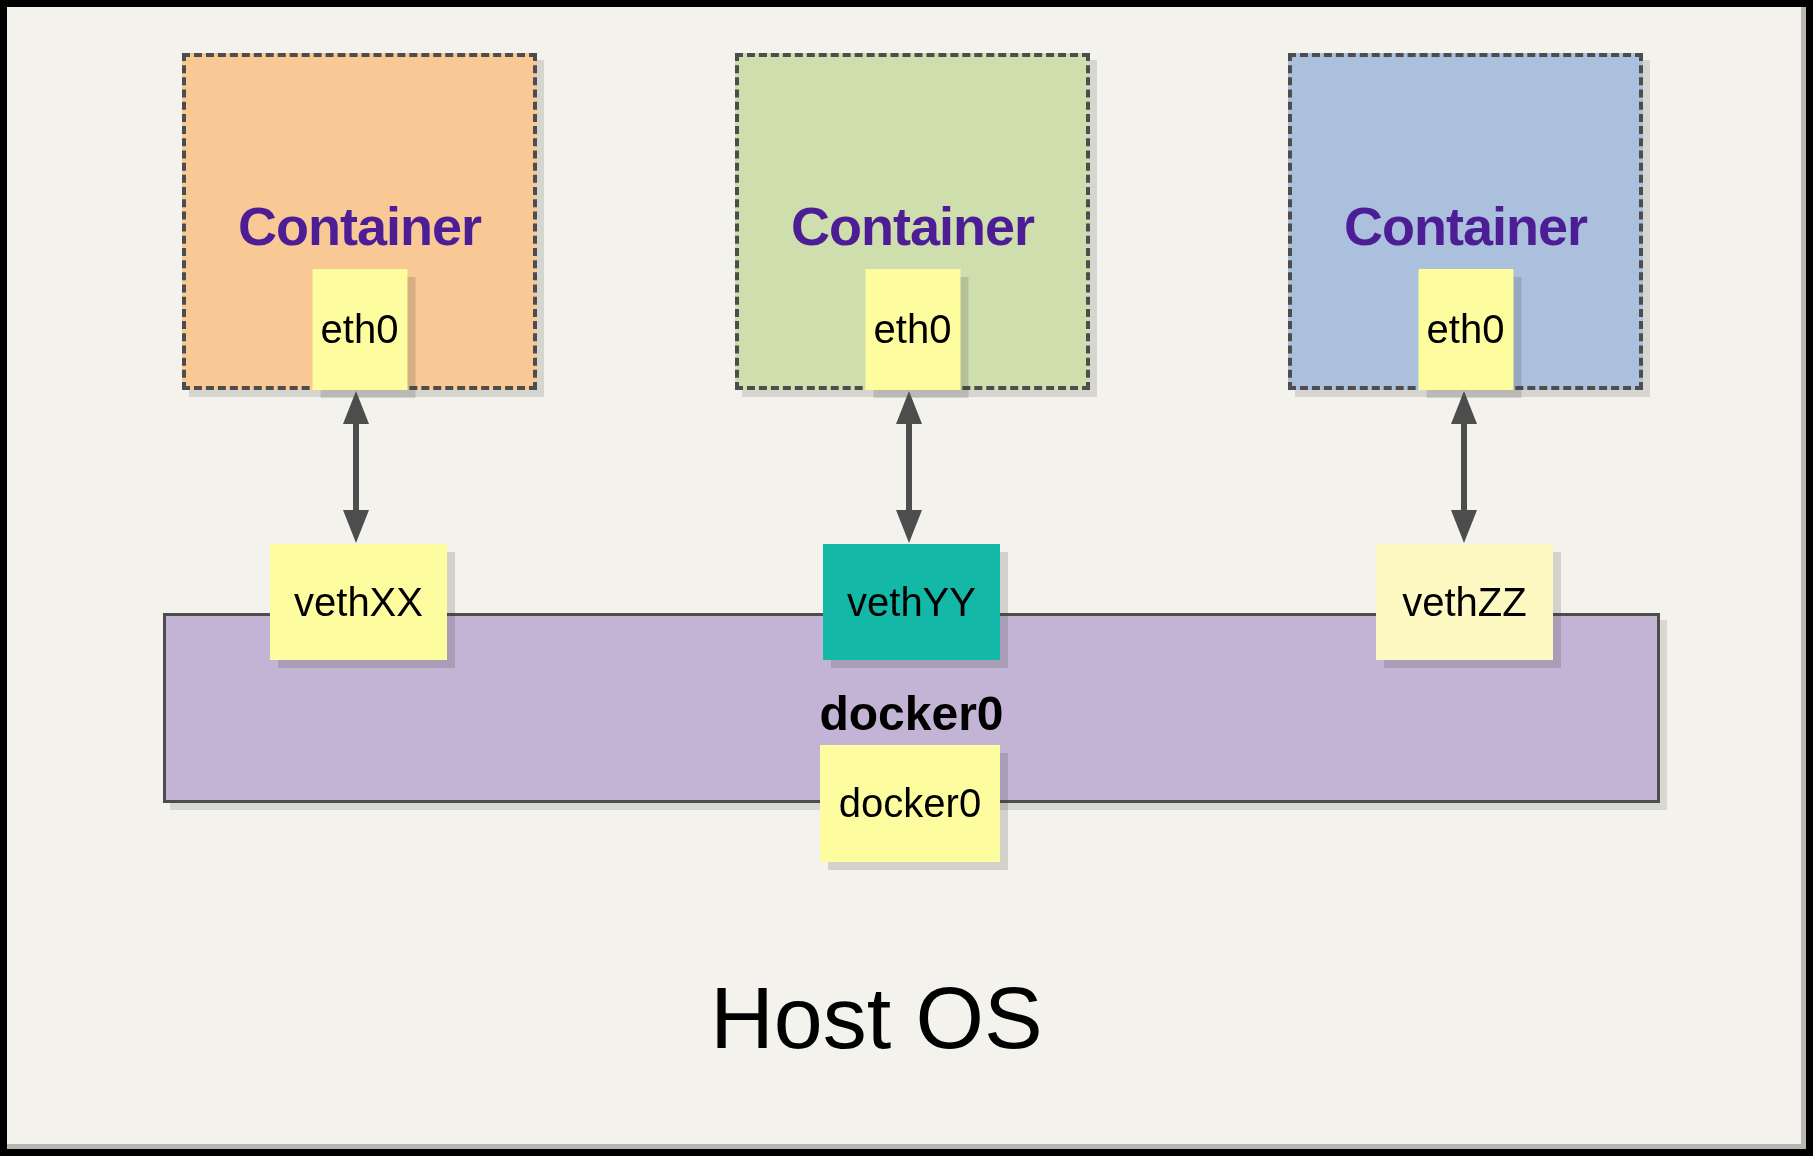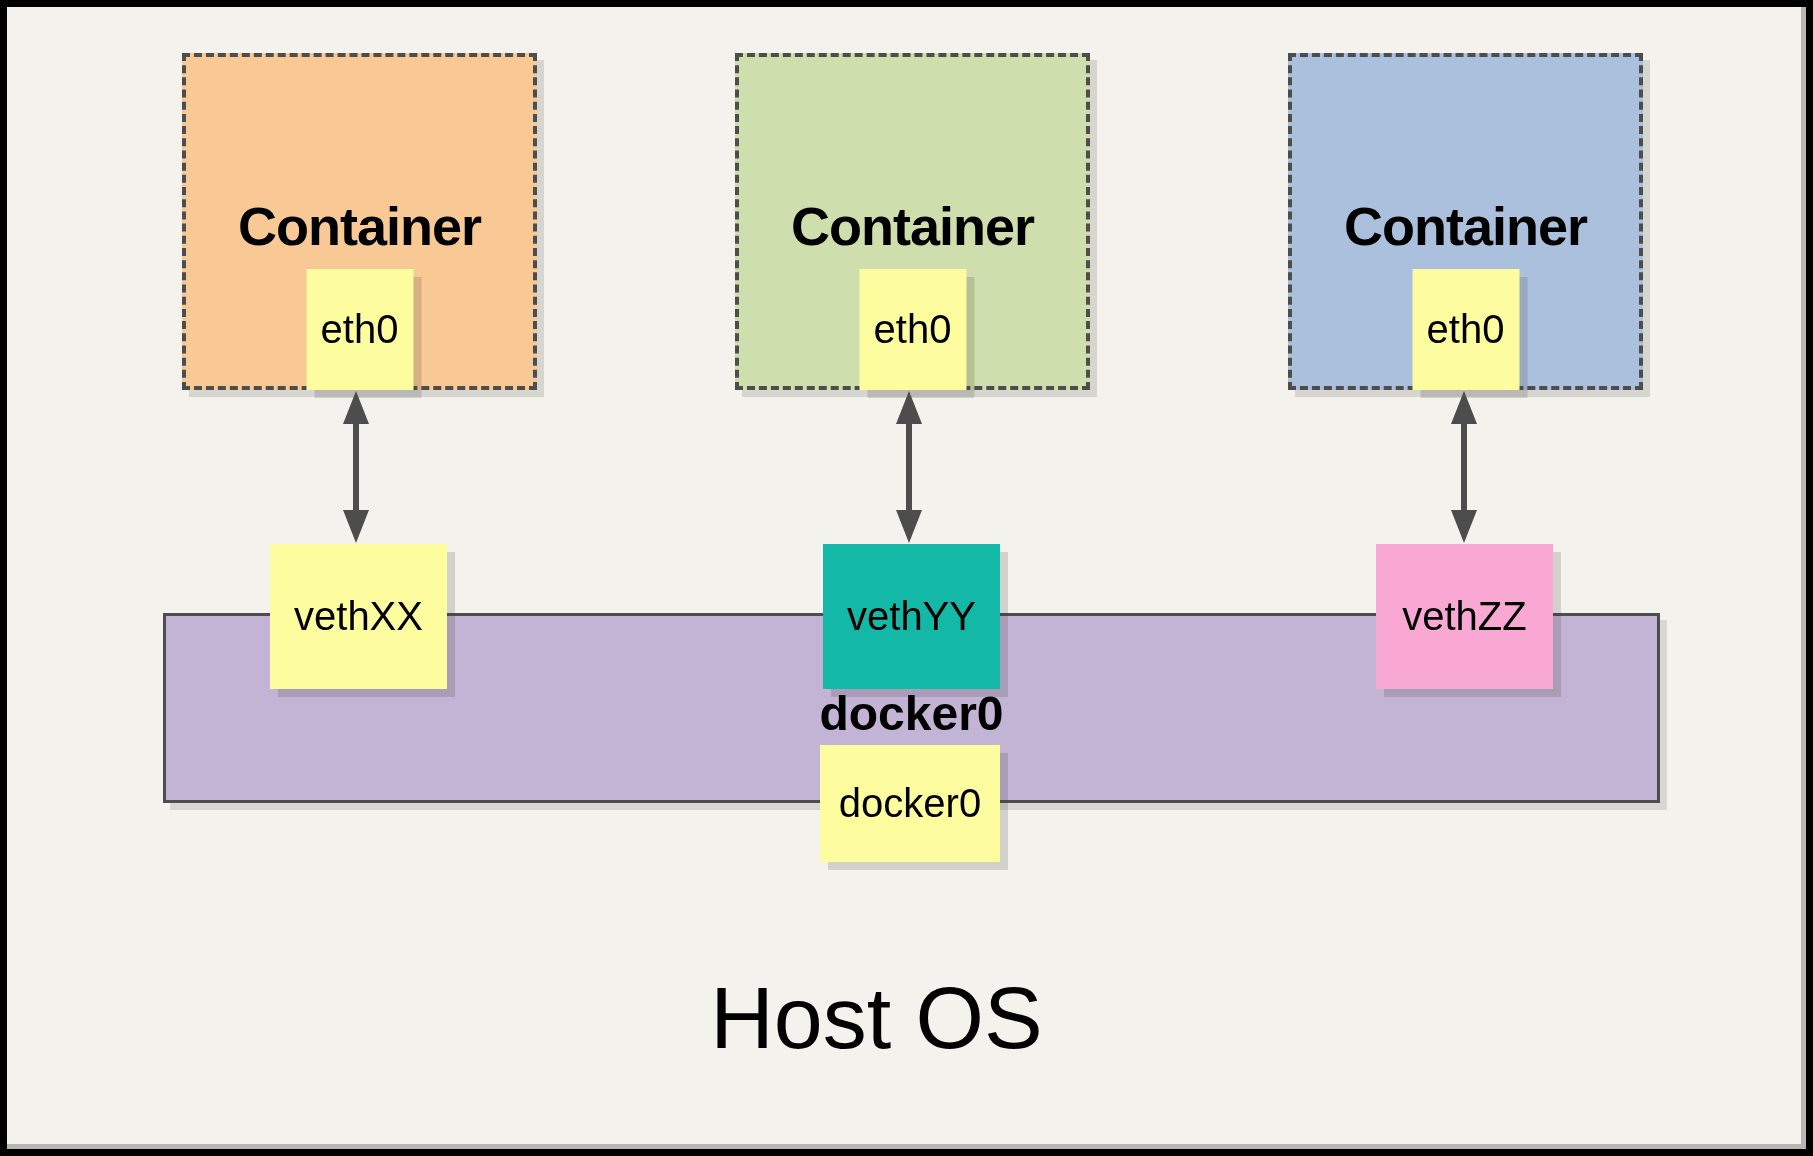--- a/index.html
+++ b/index.html
@@ -29,47 +29,47 @@
     z-index: 1;
   }
   .container-title {
     position: absolute;
     top: 138px;
     left: 0;
     width: 100%;
     text-align: center;
     font-size: 54px;
     font-weight: bold;
-    color: #000000;
+    color: #4c1d95;
     letter-spacing: -1px;
   }
 
   
   .node {
     position: absolute;
     box-sizing: border-box;
     display: flex;
     align-items: center;
     justify-content: center;
     font-size: 40px;
     color: #000000;
     box-shadow: 8px 8px 0 rgba(60,60,55,0.18);
     z-index: 5;
   }
   .eth-node {
     left: 50%;
     transform: translateX(-50%);
     bottom: -4px;
-    width: 107px;
+    width: 95px;
     height: 121px;
   }
   .veth-node {
     top: 537px;
     width: 177px;
-    height: 145px;
+    height: 116px;
   }
   .docker-node {
     left: 813px;
     top: 738px;
     width: 180px;
     height: 117px;
   }
 
   
   .arrow {
@@ -158,20 +158,20 @@
     <polygon points="22,1 35,34 9,34" fill="#4d4d4d"></polygon>
     <polygon points="22,153 35,120 9,120" fill="#4d4d4d"></polygon>
   </svg>
 
   <div class="bridge-bar" style="background-color: rgb(195, 179, 212);">
     <div class="bridge-title">docker0</div>
   </div>
 
   <div class="node veth-node" style="left: 263px; background-color: rgb(253, 252, 158);">vethXX</div>
   <div class="node veth-node" style="left: 816px; background-color: #14b8a6;">vethYY</div>
-  <div class="node veth-node" style="left: 1369px; background-color: #f9a8d4;">vethZZ</div>
+  <div class="node veth-node" style="left: 1369px; background-color: #fef9c3;">vethZZ</div>
 
   <div class="node docker-node" style="background-color: rgb(253, 252, 158);">docker0</div>
 
 
   <div class="host-label">Host OS</div>
 
 </div>
 
 </body></html>

